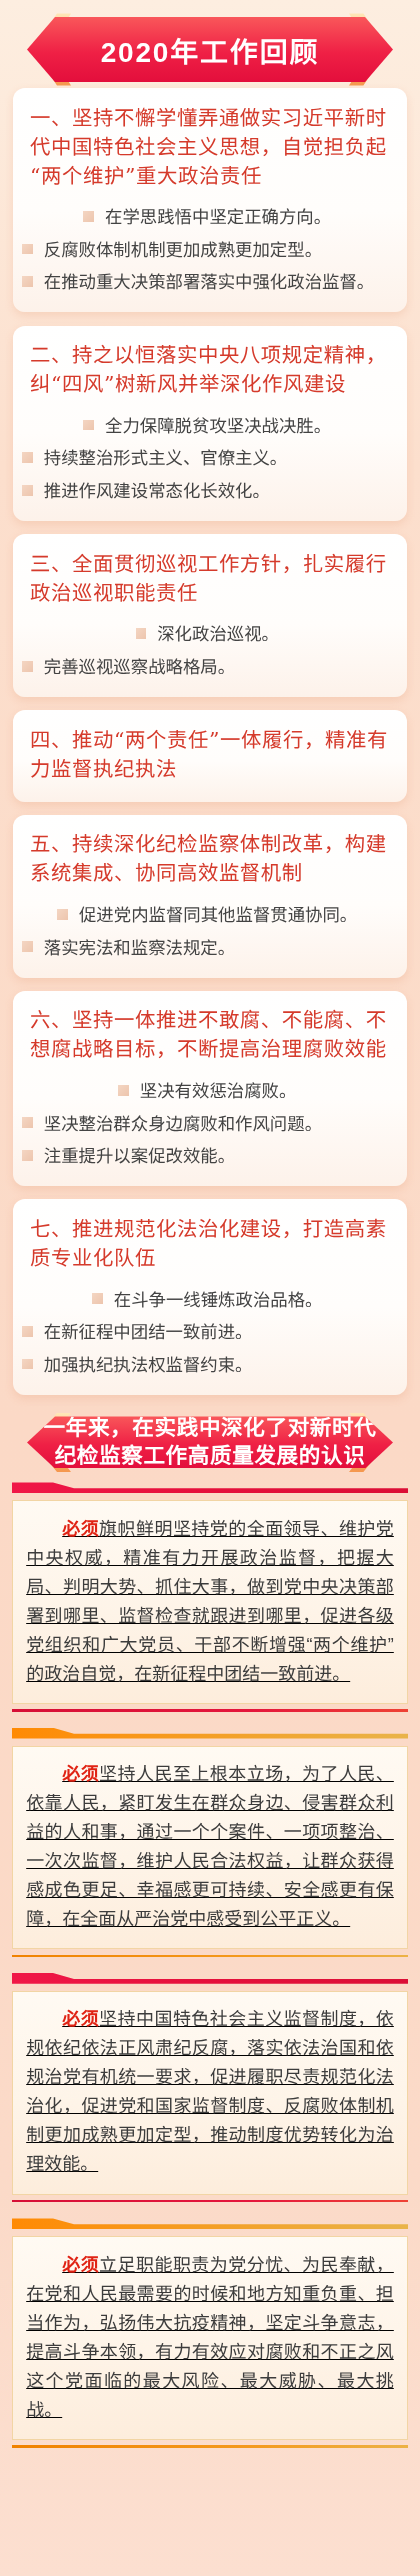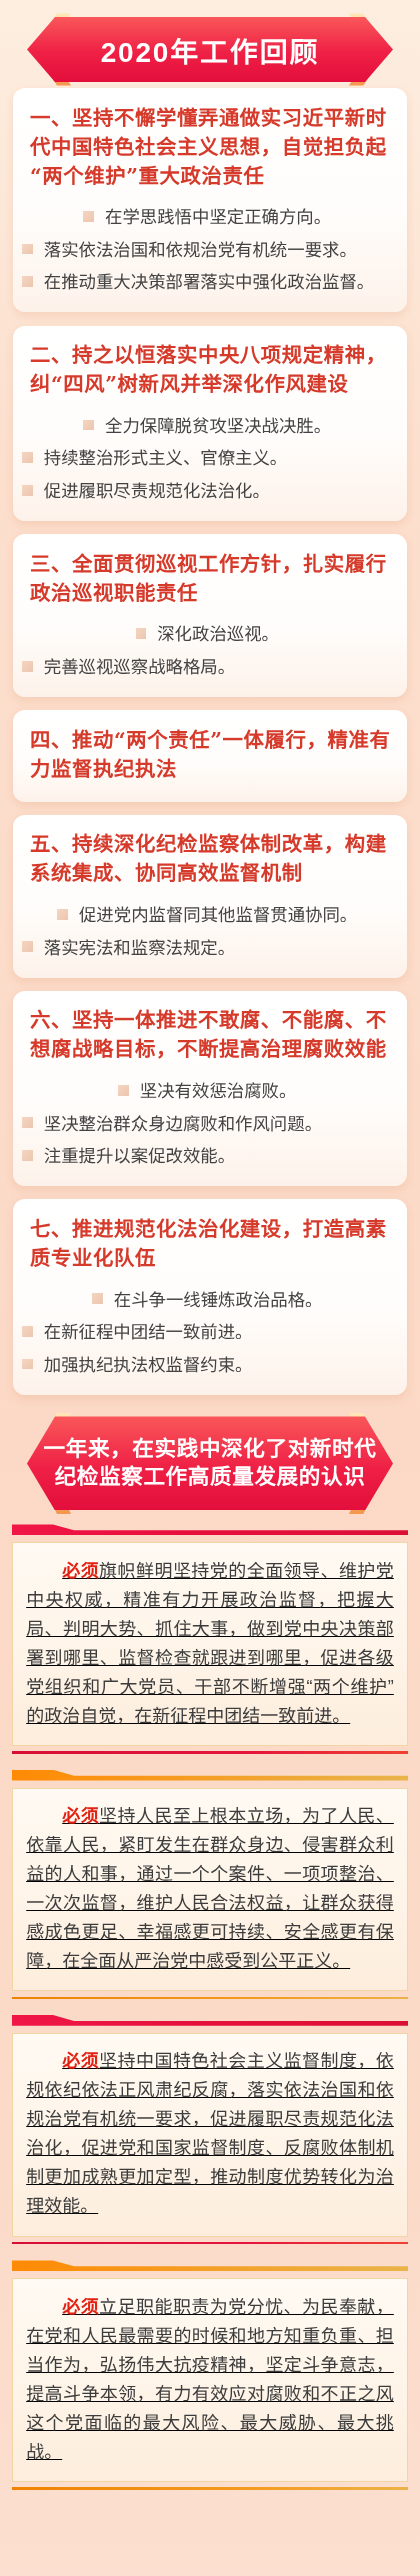--- a/index.html
+++ b/index.html
@@ -11,21 +11,21 @@
     height: 2576px;
     margin: 0 auto;
     overflow: hidden;
     background: linear-gradient(180deg, #fdeee0 0%, #fcdfcd 18%, #fbd9c6 55%, #fbdac8 85%, #fcdfd0 100%);
     font-family: "Liberation Sans", sans-serif;
   }
 
   
   .ribbon { position: relative; margin: 0 27px; }
   .ribbon-1 { height: 65px; margin-top: 17px; }
-  .ribbon-2 { height: 94px; margin-top: 21.6px; }
+  .ribbon-2 { height: 52px; margin-top: 21.6px; }
   .gold {
     position: absolute; top: -3.6px; bottom: -3.6px; width: 38px;
     background: linear-gradient(180deg, #ffe7b8 0%, #f8b066 55%, #f5974e 100%);
   }
   .gold.left  { left: 6px;  clip-path: polygon(24px 0, 0 50%, 24px 100%, 38px 100%, 15.6px 50%, 38px 0); }
   .gold.right { right: 6px; clip-path: polygon(14.4px 0, 38px 50%, 14.4px 100%, 0 100%, 23px 50%, 0 0); }
   .ribbon-body {
     position: absolute; inset: 0;
     background: linear-gradient(180deg, #f9575a 0%, #ef2045 55%, #e30e3c 100%);
     clip-path: polygon(0 50%, 28px 0, calc(100% - 28px) 0, 100% 50%, calc(100% - 28px) 100%, 28px 100%);
@@ -41,21 +41,21 @@
     border-radius: 12px;
     background: linear-gradient(180deg, #ffffff 0%, #fffdfb 55%, #fdf2ea 100%);
     box-shadow: 0 3.6px 8.4px rgba(226, 138, 99, 0.20);
     padding: 15.6px 14.4px 18px;
   }
   .sec-card.first { margin-top: 6px; }
   .sec-title {
     margin: 0 0 0 2.4px;
     color: #d53a2b;
     font-family: "DejaVu Serif", "Liberation Serif", serif;
-    font-weight: bold;
+    font-weight: normal;
     font-size: 20.4px;
     line-height: 29px;
     letter-spacing: 0.6px;
   }
   .bullets { list-style: none; margin: 15.6px 0 0; padding: 0; }
   .bullet { display: flex; align-items: flex-start; margin-top: 9.6px; }
   .bullet:first-child { margin-top: 0; justify-content: center; }
   .sq {
     flex: none; width: 10.8px; height: 10.8px;
     margin: 4.8px 10.8px 0 -5.4px;
@@ -107,21 +107,21 @@
 
   <section class="sec-card first">
     <h2 class="sec-title">一、坚持不懈学懂弄通做实习近平新时代中国特色社会主义思想，自觉担负起“两个维护”重大政治责任</h2>
     <ul class="bullets">
       <li class="bullet">
           <span class="sq"></span>
           <span class="bt">在学思践悟中坚定正确方向。</span>
         </li>
       <li class="bullet">
           <span class="sq"></span>
-          <span class="bt">落实依法治国和依规治党有机统一要求。</span>
+          <span class="bt">反腐败体制机制更加成熟更加定型。</span>
         </li>
       <li class="bullet">
           <span class="sq"></span>
           <span class="bt">在推动重大决策部署落实中强化政治监督。</span>
         </li>
     </ul>
   </section>
 
   <section class="sec-card">
     <h2 class="sec-title">二、持之以恒落实中央八项规定精神，纠“四风”树新风并举深化作风建设</h2>
@@ -129,21 +129,21 @@
       <li class="bullet">
           <span class="sq"></span>
           <span class="bt">全力保障脱贫攻坚决战决胜。</span>
         </li>
       <li class="bullet">
           <span class="sq"></span>
           <span class="bt">持续整治形式主义、官僚主义。</span>
         </li>
       <li class="bullet">
           <span class="sq"></span>
-          <span class="bt">促进履职尽责规范化法治化。</span>
+          <span class="bt">推进作风建设常态化长效化。</span>
         </li>
     </ul>
   </section>
 
   <section class="sec-card">
     <h2 class="sec-title">三、全面贯彻巡视工作方针，扎实履行政治巡视职能责任</h2>
     <ul class="bullets">
       <li class="bullet">
           <span class="sq"></span>
           <span class="bt">深化政治巡视。</span>

